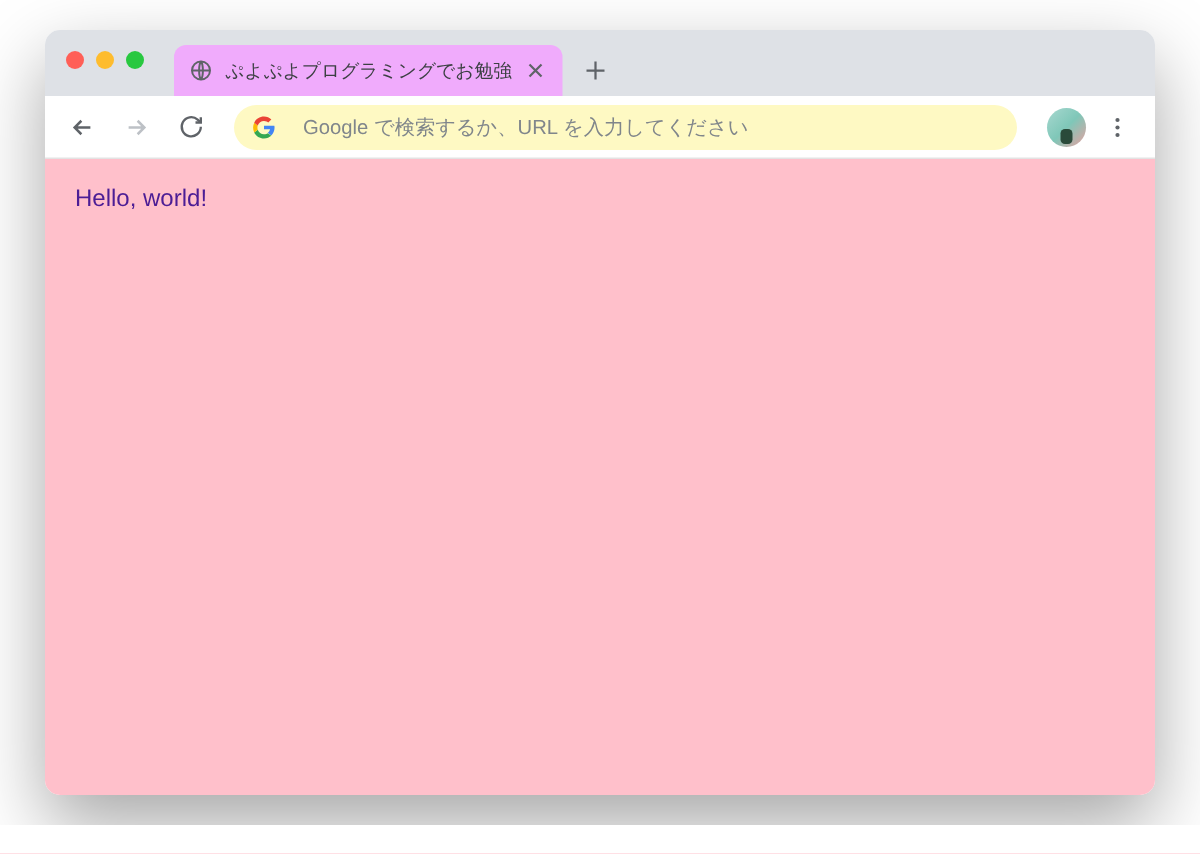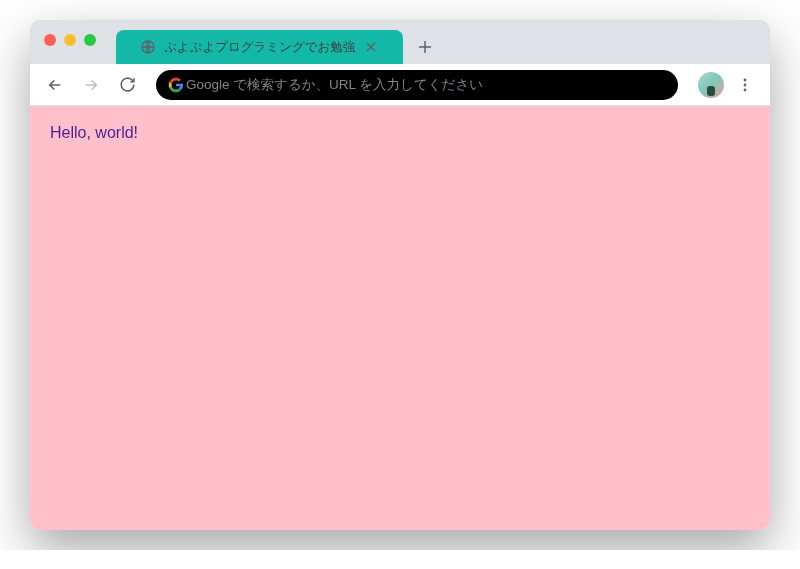--- a/index.html
+++ b/index.html
@@ -38,25 +38,25 @@
       width: 12px;
       height: 12px;
       border-radius: 50%;
     }
     .tl-close { background: #ff5f57; }
     .tl-min { background: #febc2e; }
     .tl-max { background: #28c840; }
     .tab {
       margin-left: 74px;
       height: 34px;
-      background: #14b8a6;
+      background: #f0abfc;
       border-radius: 8px 8px 0 0;
       display: flex;
       align-items: center;
-      padding: 0 24px;
+      padding: 0 10px;
       gap: 8px;
       min-width: 230px;
       position: relative;
     }
     .tab-favicon {
       width: 16px;
       height: 16px;
       display: flex;
       align-items: center;
       justify-content: center;
@@ -108,26 +108,26 @@
       align-items: center;
       justify-content: center;
       color: #5f6368;
       border-radius: 50%;
       cursor: pointer;
     }
     .nav-btn.disabled { color: #bdc1c6; }
     .omnibox {
       flex: 1;
       height: 30px;
-      background: #000000;
+      background: #fef9c3;
       border-radius: 15px;
       display: flex;
       align-items: center;
       padding: 0 12px;
-      gap: 2px;
+      gap: 18px;
       margin: 0 8px;
     }
     .g-icon {
       width: 16px;
       height: 16px;
       flex-shrink: 0;
     }
     .omnibox-text {
       font-size: 13.5px;
       color: #80868b;

